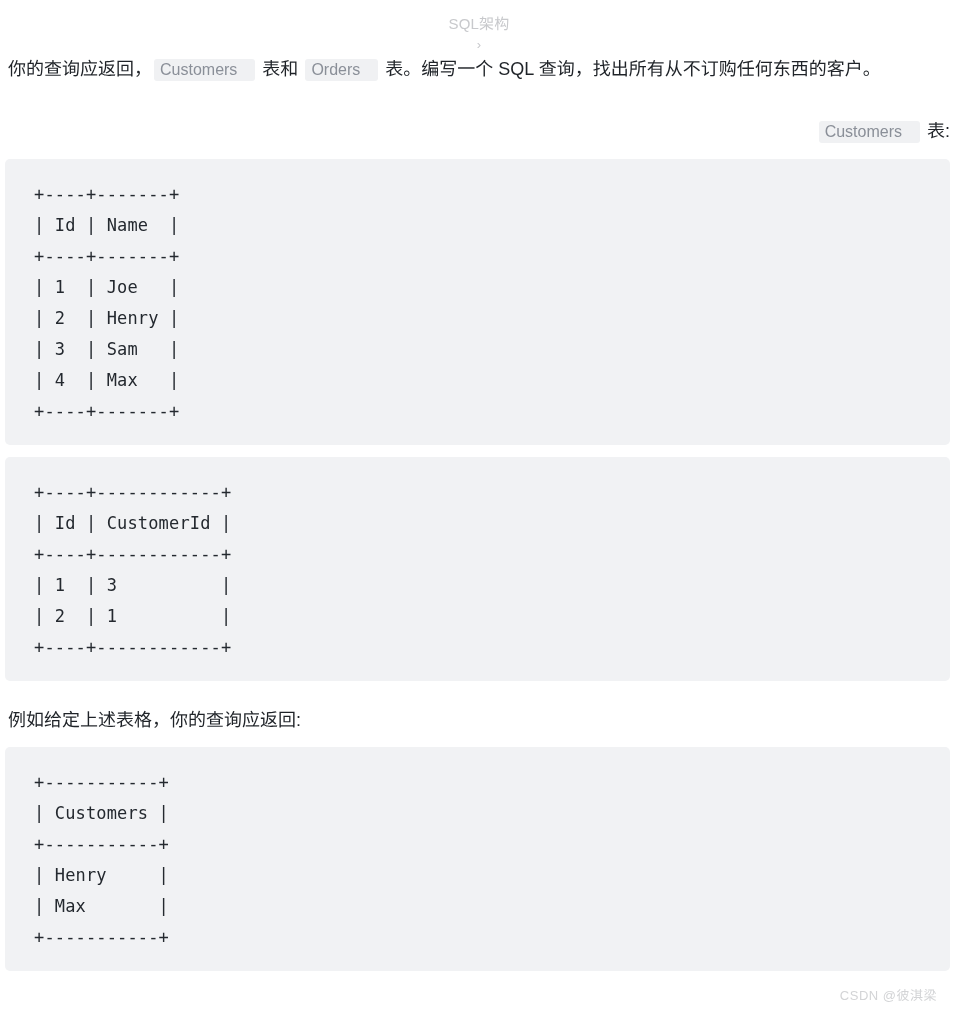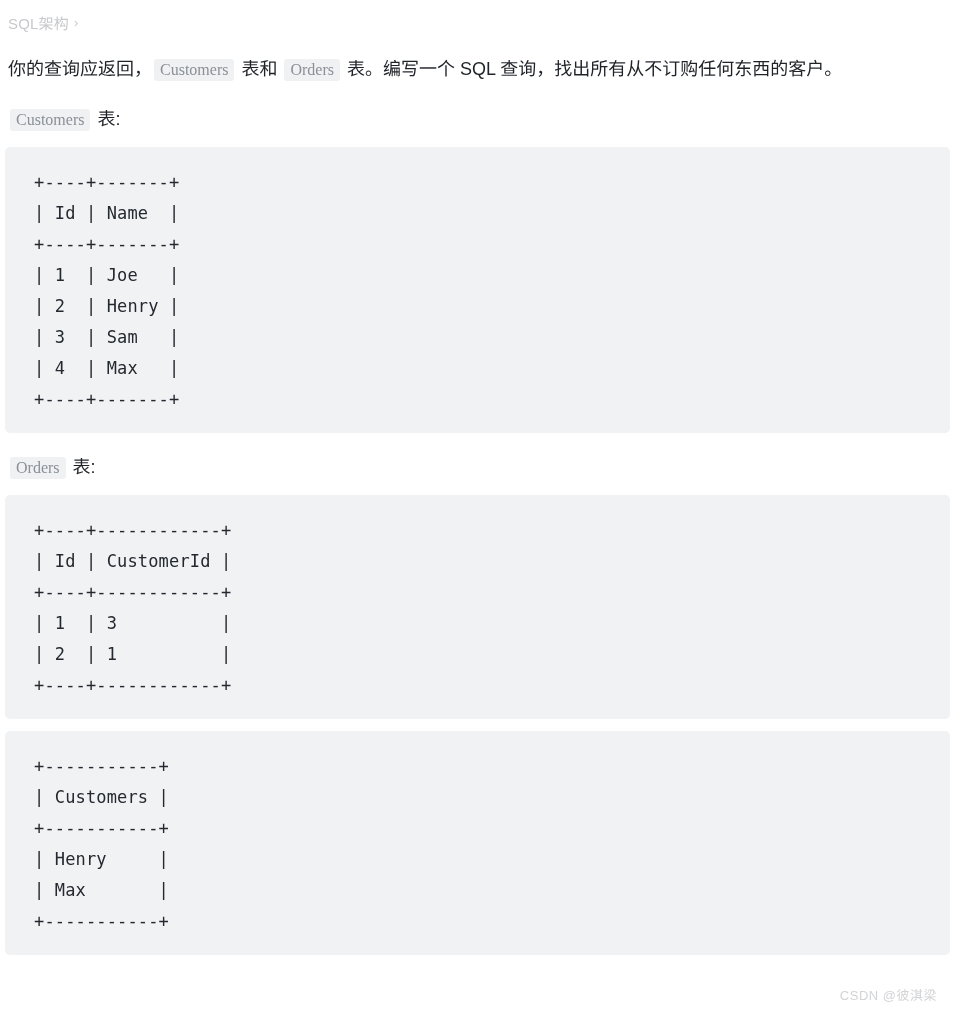--- a/index.html
+++ b/index.html
@@ -29,20 +29,21 @@
   
   .breadcrumb {
     display: flex;
     align-items: center;
     gap: 5px;
     padding: 12px 0 0 3px;
     height: 20px;
     font-size: 15px;
     color: #c8c9cc;
     letter-spacing: .2px;
+    flex-direction: column;
   }
   .breadcrumb .crumb-label {
     color: #c8c9cc;
   }
   .breadcrumb .chevron-icon {
     display: inline-block;
     font-size: 13px;
     line-height: 1;
     color: #c8c9cc;
     transform: translateY(0px);
@@ -51,31 +52,31 @@
   
   .para {
     font-size: 18px;
     line-height: 30px;
     color: #1f2328;
     margin: 0;
     padding: 0 0 0 3px;
     white-space: nowrap;
   }
   .para-intro { margin-top: 22px; }
-  .para-label { margin-top: 19px; }
+  .para-label { margin-top: 31px; text-align: right; }
   .para-example { margin-top: 24px; }
 
   
   .icode {
-    font-family: Liberation Serif, serif;
+    font-family: Liberation Sans, sans-serif;
     font-size: 16px;
     background: #f0f1f3;
     color: #8a8f98;
     border-radius: 3px;
-    padding: 2px 6px 3px 6px;
+    padding: 2px 18px 3px 6px;
     margin: 0 2px;
     white-space: pre;
   }
 
   
   .codeblock {
     background: #f1f2f4;
     border-radius: 5px;
     margin: 12px 0 0 0;
     padding: 20px 0 18px 0;
@@ -126,31 +127,31 @@
     <pre>+----+-------+
 | Id | Name  |
 +----+-------+
 | 1  | Joe   |
 | 2  | Henry |
 | 3  | Sam   |
 | 4  | Max   |
 +----+-------+</pre>
   </div>
 
-  <p class="para para-label"><code class="icode">Orders</code><span> 表:</span></p>
 
   <div class="codeblock block-2">
     <pre>+----+------------+
 | Id | CustomerId |
 +----+------------+
 | 1  | 3          |
 | 2  | 1          |
 +----+------------+</pre>
   </div>
 
+  <p class="para para-example">例如给定上述表格，你的查询应返回:</p>
 
   <div class="codeblock block-3">
     <pre>+-----------+
 | Customers |
 +-----------+
 | Henry     |
 | Max       |
 +-----------+</pre>
   </div>
 

